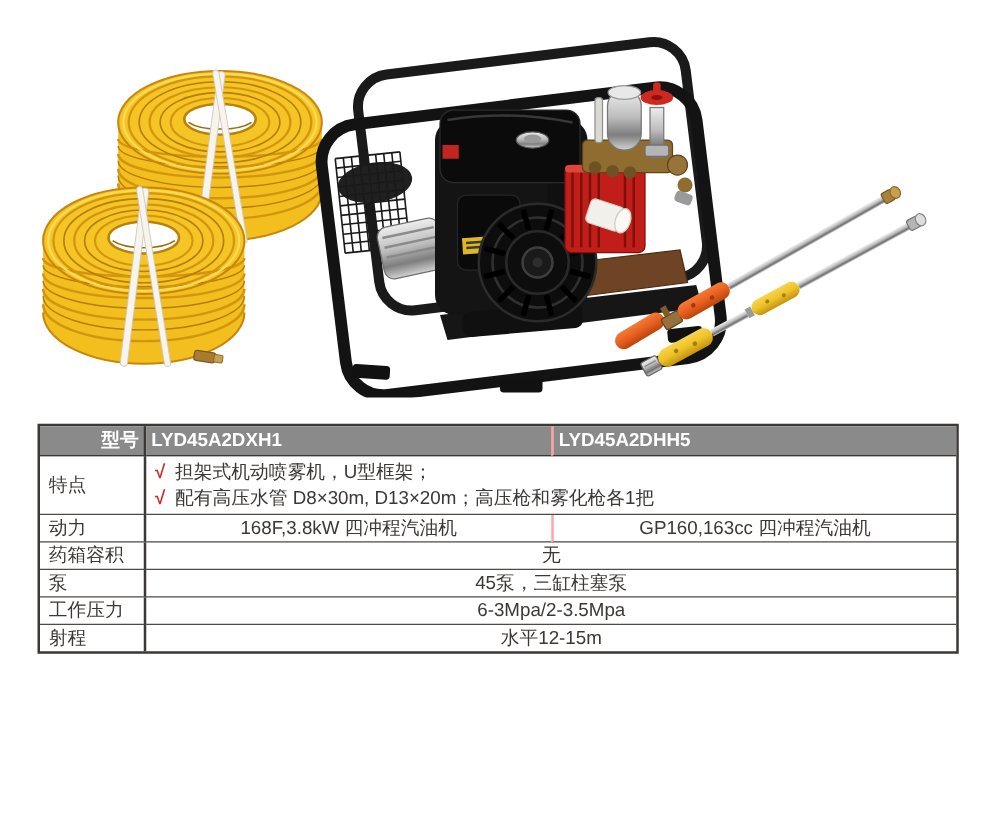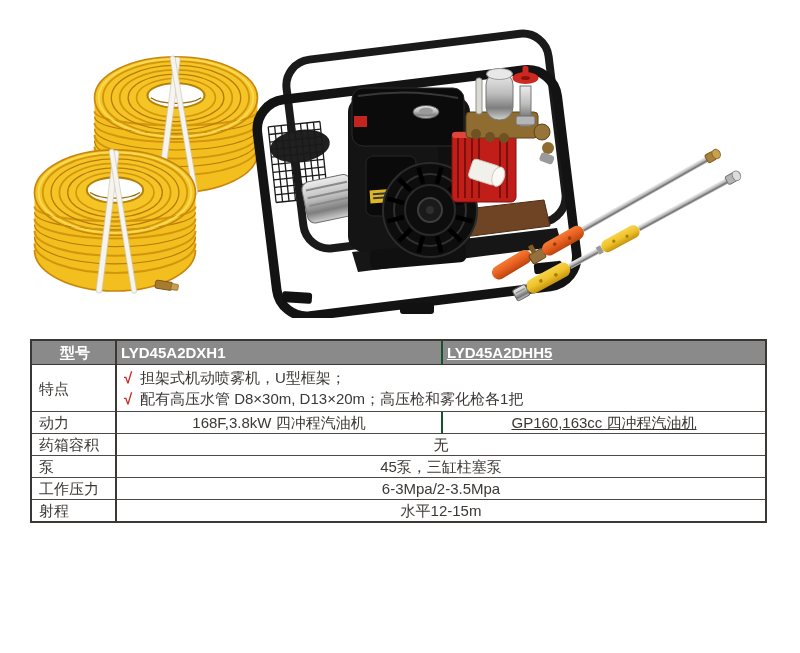--- a/index.html
+++ b/index.html
@@ -22,22 +22,22 @@
     font-size:15px;line-height:19px;
   }
   col.c1{width:85px;} col.c2{width:324px;} col.c3{width:auto;}
   td{padding:0 4px;height:21px;border-bottom:1px solid #4d4946;vertical-align:middle;}
   tr:last-child td{border-bottom:none;}
   td.lbl{border-right:2px solid #3a3734;text-align:left;padding-left:7px;}
   tr.head td{
     background:#8a8a8a;color:#ffffff;font-weight:bold;height:23px;
     border-bottom:1px solid #3a3734;text-align:left;
   }
-  tr.head td.lbl{text-align:center;}
-  td.vsep{border-left:2px solid #14532d;text-decoration:underline;}
+  tr.head td.lbl{text-align:right;}
+  td.vsep{border-left:2px solid #fca5a5;}
   td.val{text-align:center;}
   td.feat{padding:2px 0 2px 7px;text-align:left;}
   .fline{line-height:21px;white-space:nowrap;}
   .chk{color:#ce2b26;font-weight:bold;display:inline-block;width:16px;}
 </style>
 </head>
 <body>
 
 <div class="gallery">
 

